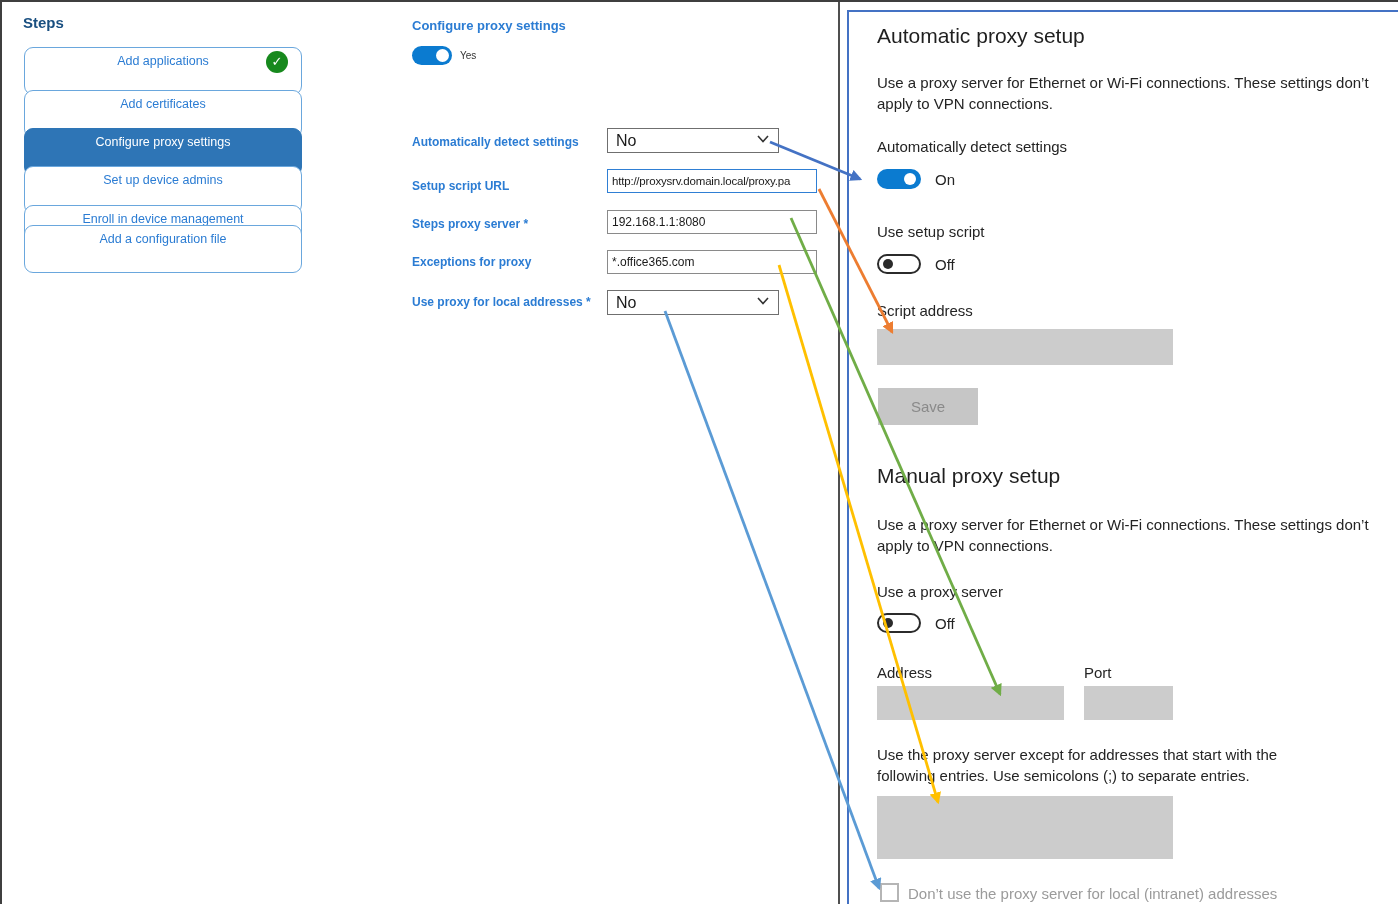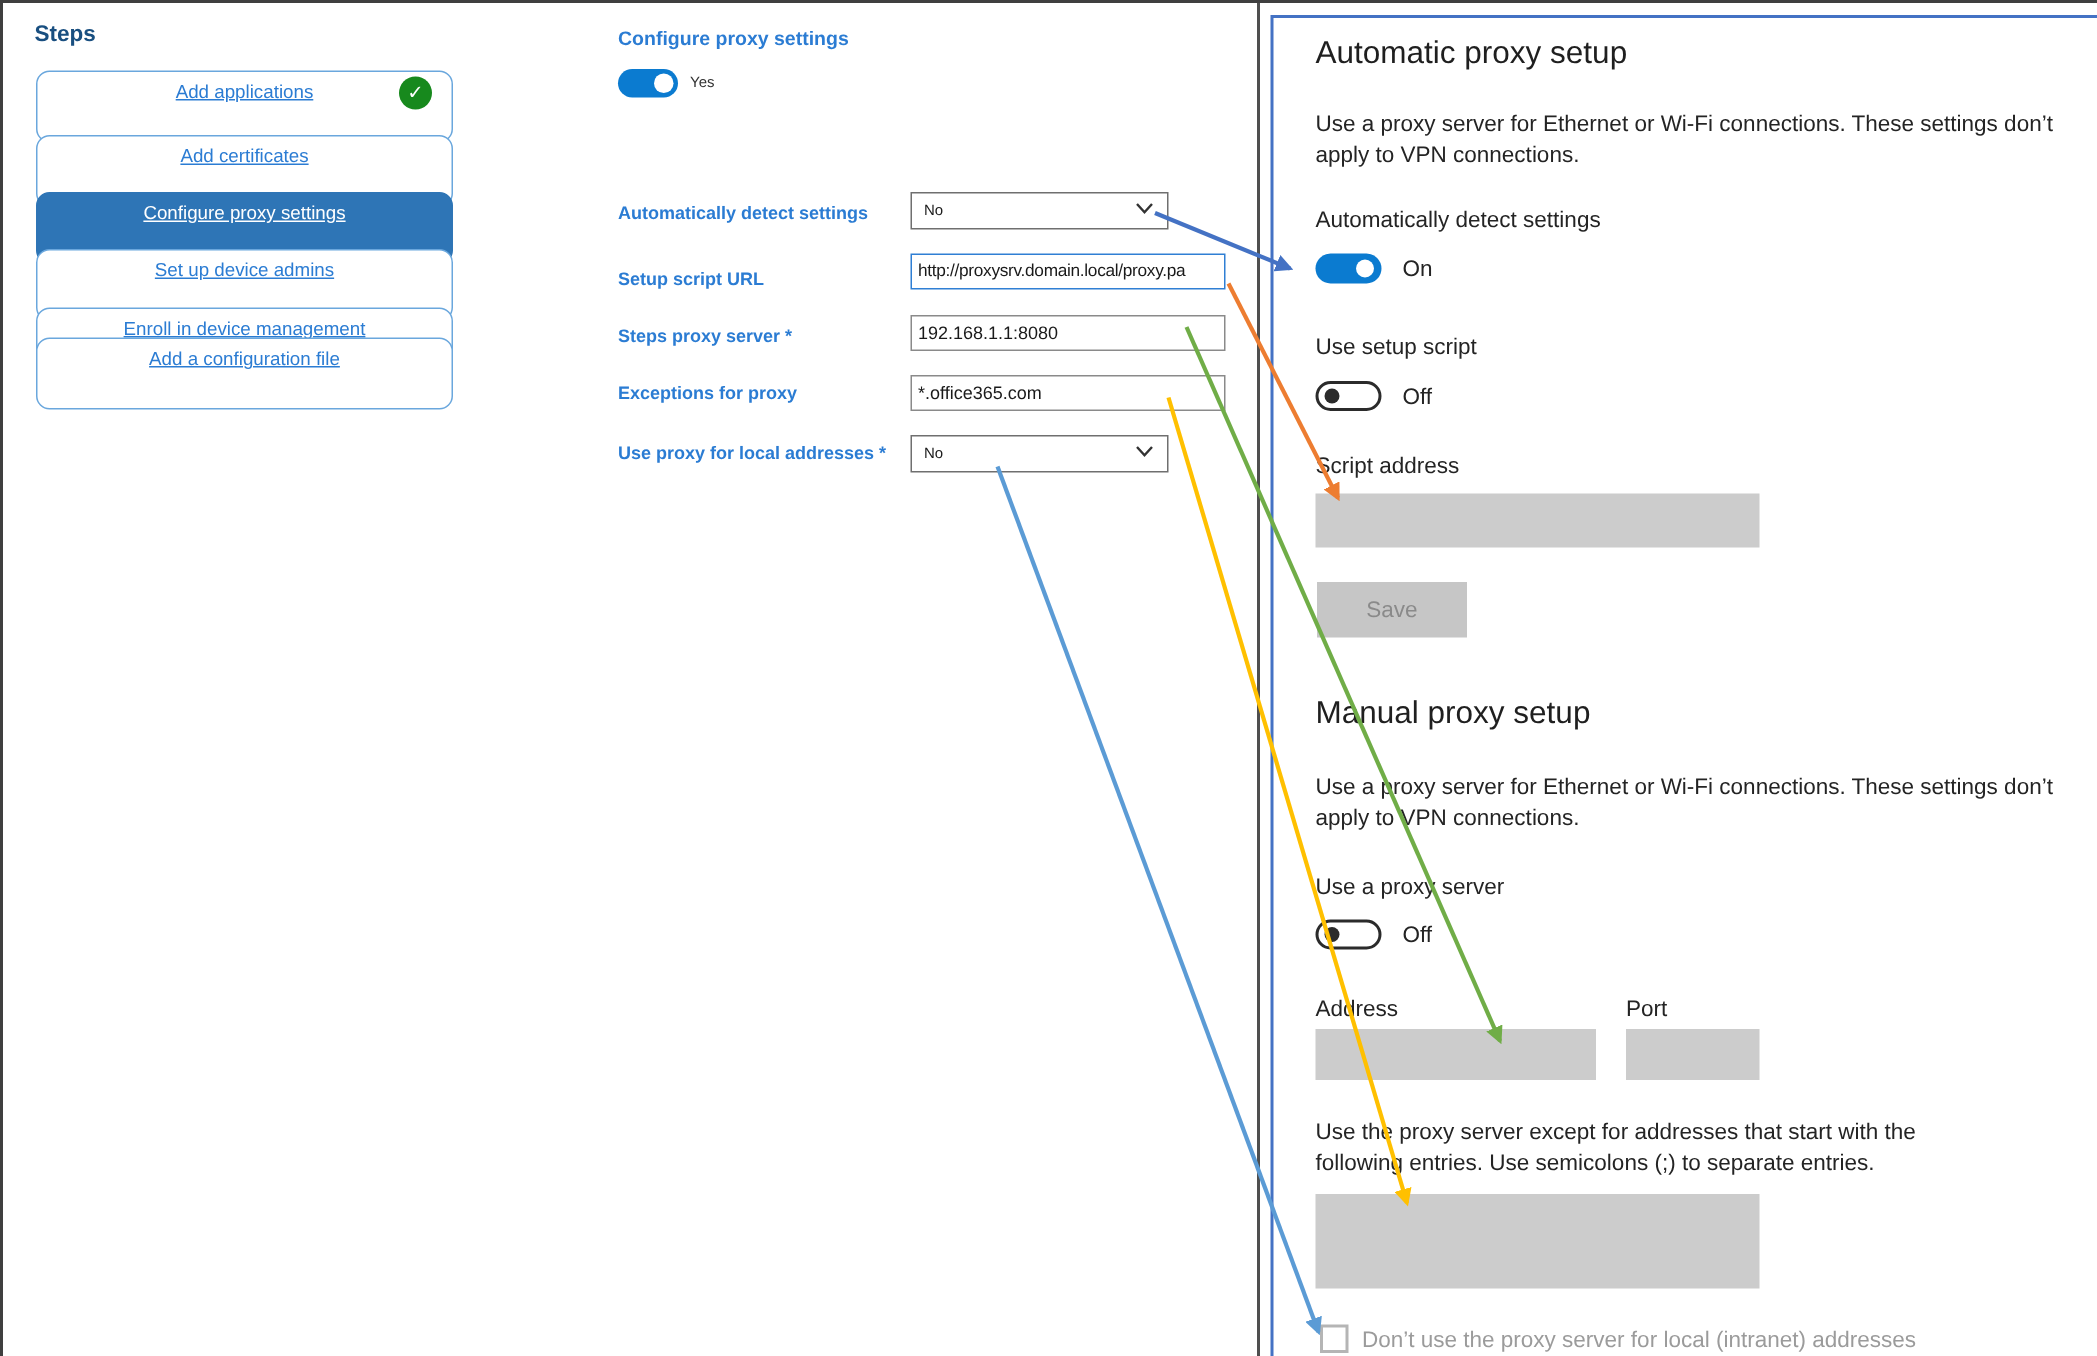--- a/index.html
+++ b/index.html
@@ -7,39 +7,39 @@
   #app{
     position:relative; width:1398px; height:904px; background:#fff;
     border-top:2px solid #3f3f3f; border-left:2px solid #3f3f3f;
     overflow:hidden;
   }
   
   .steps-title{ position:absolute; left:21px; top:12px; font-size:15px; font-weight:700; color:#194f80; }
   .step-btn{
     position:absolute; left:22px; width:278px; height:48px;
     border:1.5px solid #6aa7dd; border-radius:9px; background:#fff;
-    color:#2b7cd3; font-size:12.5px; line-height:27px; text-align:center; cursor:pointer;text-decoration:underline;
+    color:#2b7cd3; font-size:12.5px; line-height:27px; text-align:center; cursor:pointer;
   }
   .step-btn.active{ background:#2e75b6; border-color:#2e75b6; color:#fff; }
   .check-badge{
     position:absolute; right:13px; top:3px; width:22px; height:22px; border-radius:50%;
     background:#17891d; color:#fff; font-size:13px; font-weight:700; line-height:22px; text-align:center;
   }
   
   .wiz-title{ position:absolute; left:410px; top:16px; font-size:13px; font-weight:700; color:#2b7cd3; }
   .toggle-yes{
     position:absolute; left:410px; top:44px; width:40px; height:19px; border-radius:10px;
     background:#0b7bd0; cursor:pointer;
   }
   .toggle-yes .knob{ position:absolute; right:3px; top:3px; width:13px; height:13px; border-radius:50%; background:#fff; }
   .toggle-yes-label{ position:absolute; left:458px; top:48px; font-size:10px; color:#333; }
   .field-label{ position:absolute; left:410px; font-size:12px; font-weight:700; color:#2b7cd3; width:190px; }
   .wiz-select{
     position:absolute; left:605px; width:172px; height:25px; border:1px solid #6f6f6f; background:#fff;
-    font-size:10px; color:#1a1a1a; line-height:23px; padding-left:8px; cursor:pointer;
+    font-size:16px; color:#1a1a1a; line-height:23px; padding-left:8px; cursor:pointer;
   }
   .wiz-select .chev{ position:absolute; right:9px; top:6px; }
   .wiz-input{
     position:absolute; left:605px; width:210px; height:24px; border:1px solid #8a8a8a; background:#fff;
     font-size:12px; color:#1a1a1a; padding:0 4px; font-family:"Liberation Sans","DejaVu Sans",sans-serif;
   }
   .wiz-input.focused{ border:1.5px solid #2f7fd4; font-size:11.5px; letter-spacing:-0.2px; }
   
   .screen-divider{ position:absolute; left:836px; top:0; width:2px; height:904px; background:#4f4f4f; }
   .settings-panel{

